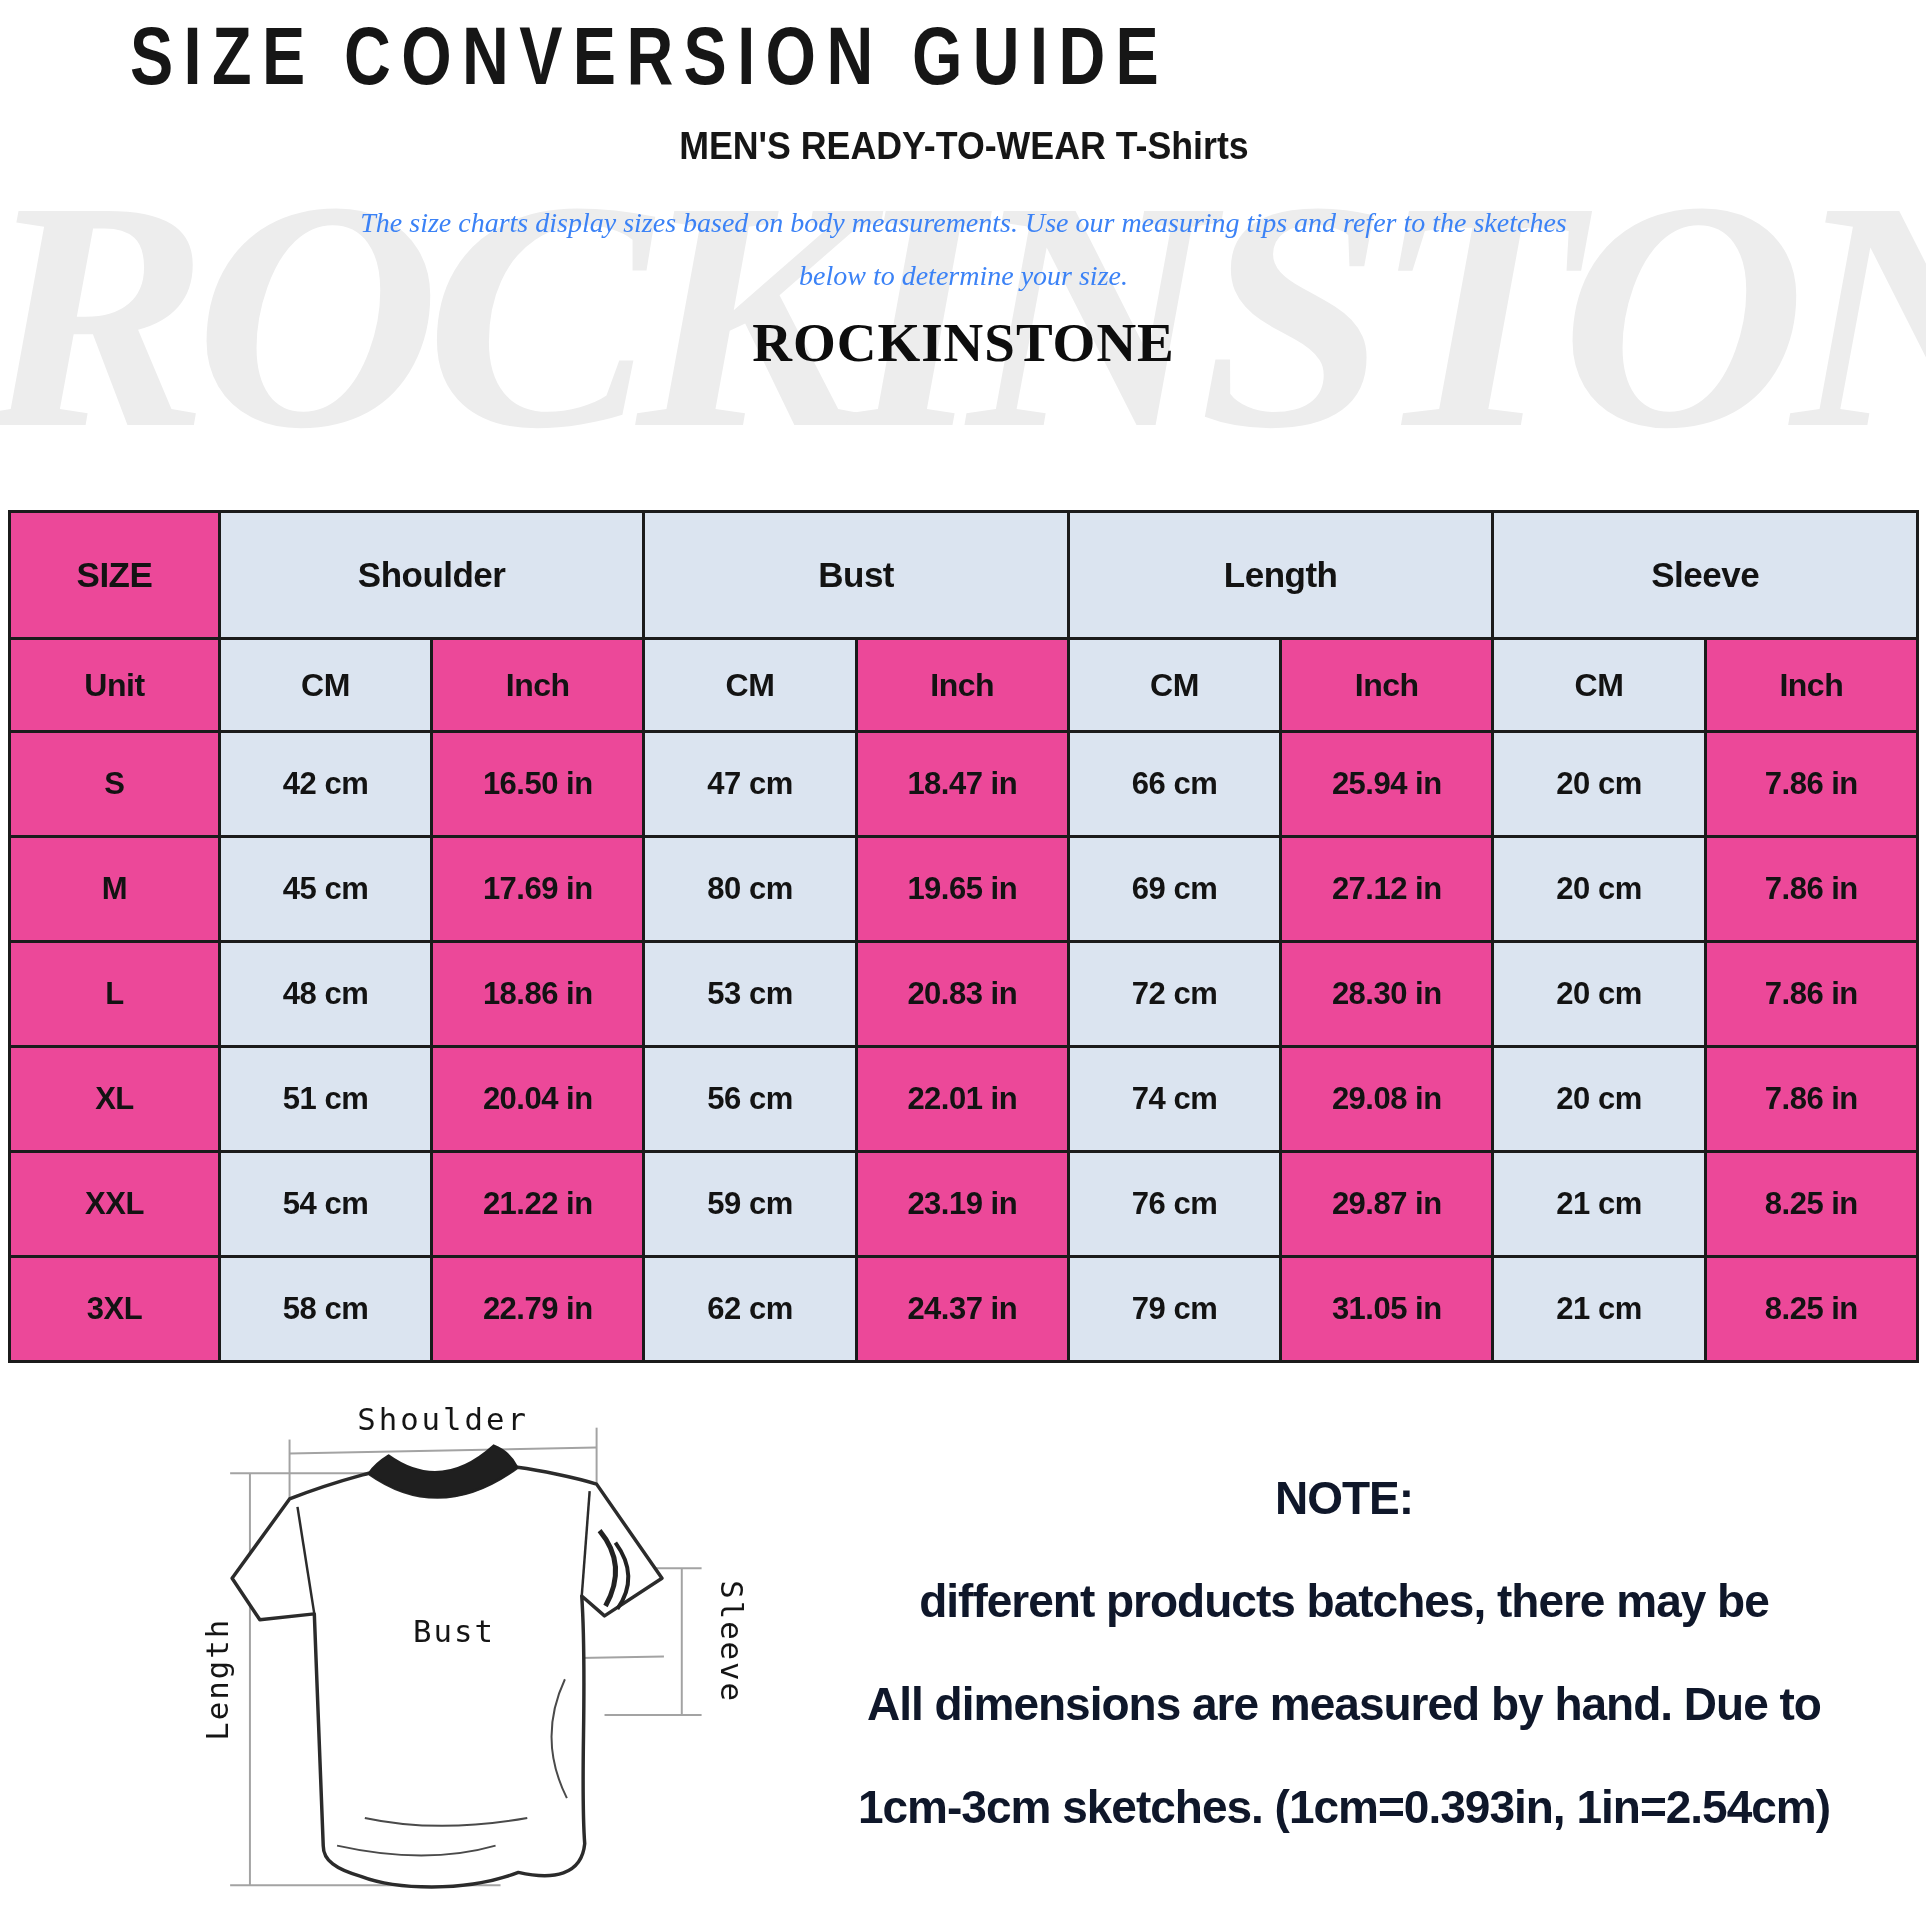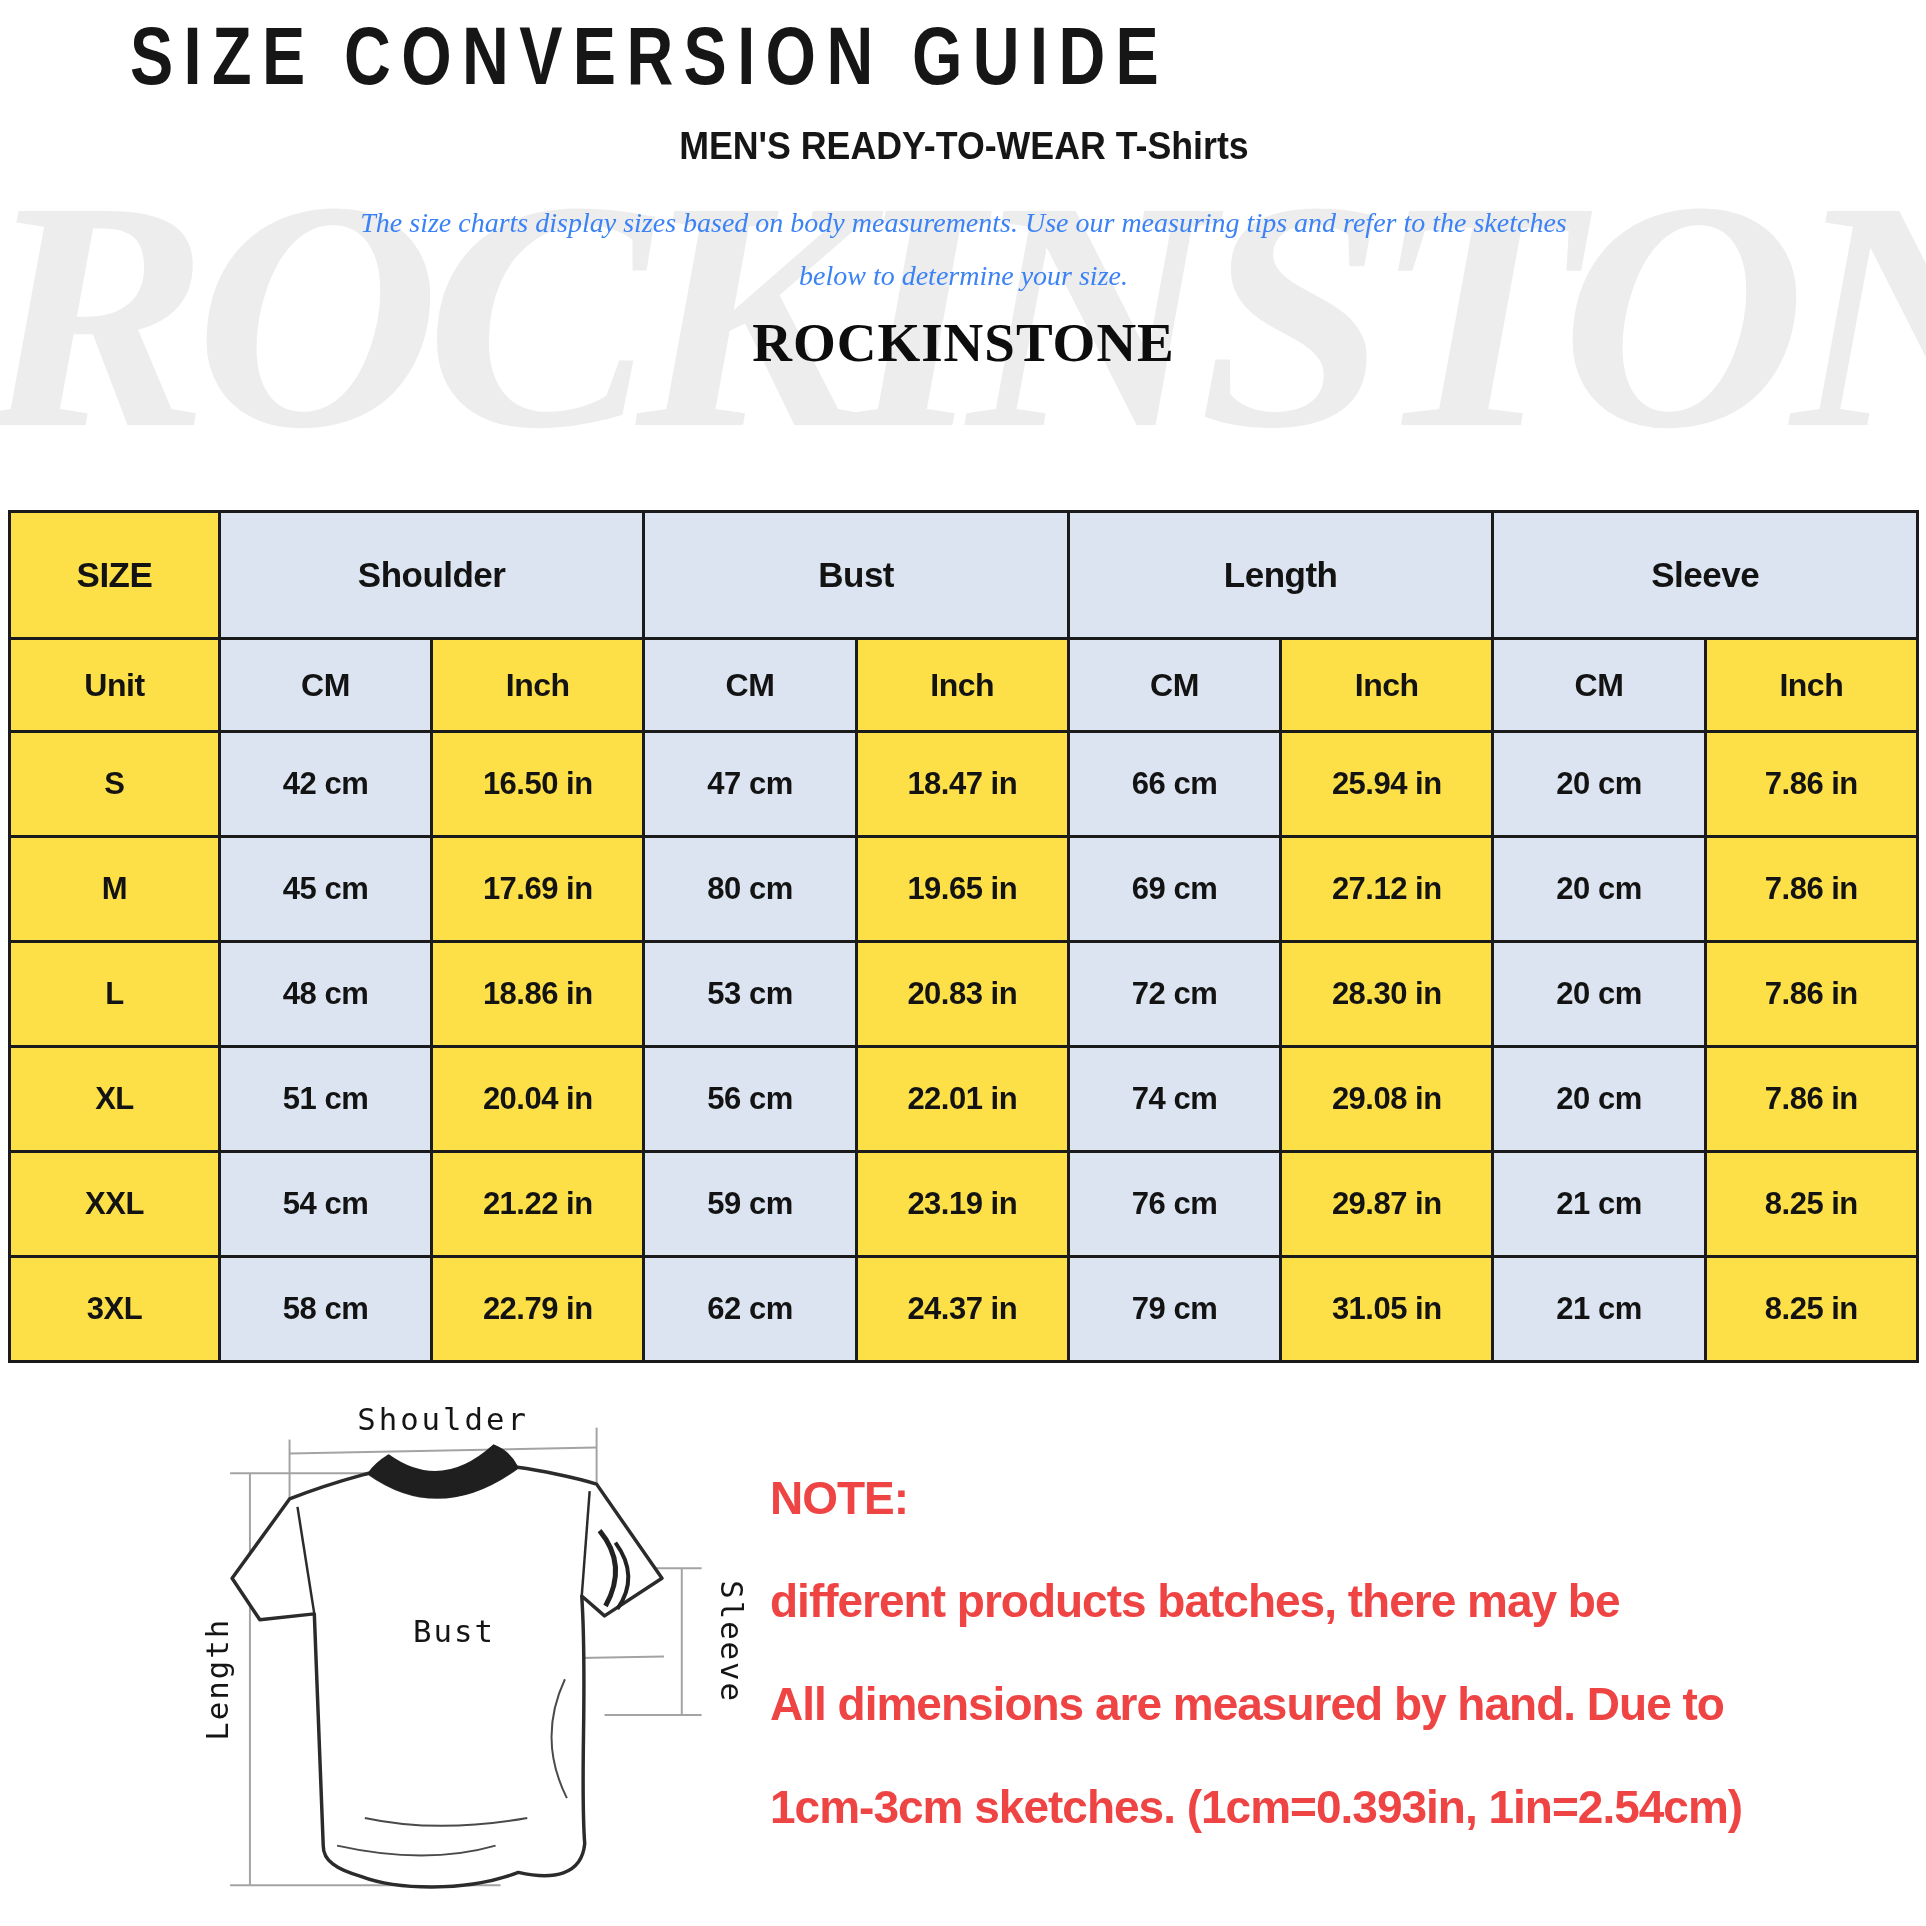--- a/index.html
+++ b/index.html
@@ -28,26 +28,26 @@
              border-collapse:collapse;table-layout:fixed;background:#fff;}
   table.size th,table.size td{border:3px solid #1b1b1b;text-align:center;vertical-align:middle;
              font-weight:700;color:#131313;padding:0;letter-spacing:-0.5px;}
   tr.group-row{height:127px;}
   tr.group-row th{font-size:35px;}
   tr.unit-row{height:93px;}
   tr.unit-row td{font-size:32px;}
   tr.data-row{height:105px;}
   tr.data-row td{font-size:31px;}
   .blue{background:#dbe4f0;}
-  .white{background:#fde047;}
+  .white{background:#ec4899;}
   
   .tshirt{position:absolute;left:139px;top:1382px;z-index:2;}
   .note{position:absolute;left:770px;top:1447px;width:1148px;z-index:2;}
   .note div{font-weight:700;font-size:46px;line-height:103px;letter-spacing:-1px;
-            color:#ef4444;transform-origin:left;}
+            color:#0f172a;transform-origin:left;text-align:center;}
   svg text{font-family:"DejaVu Sans Mono",monospace;font-size:31px;fill:#151515;}
 </style>
 </head>
 <body>
 
 <div id="page">
 
   <div class="watermark">ROCKINSTONE</div>
 
   <div class="title">

